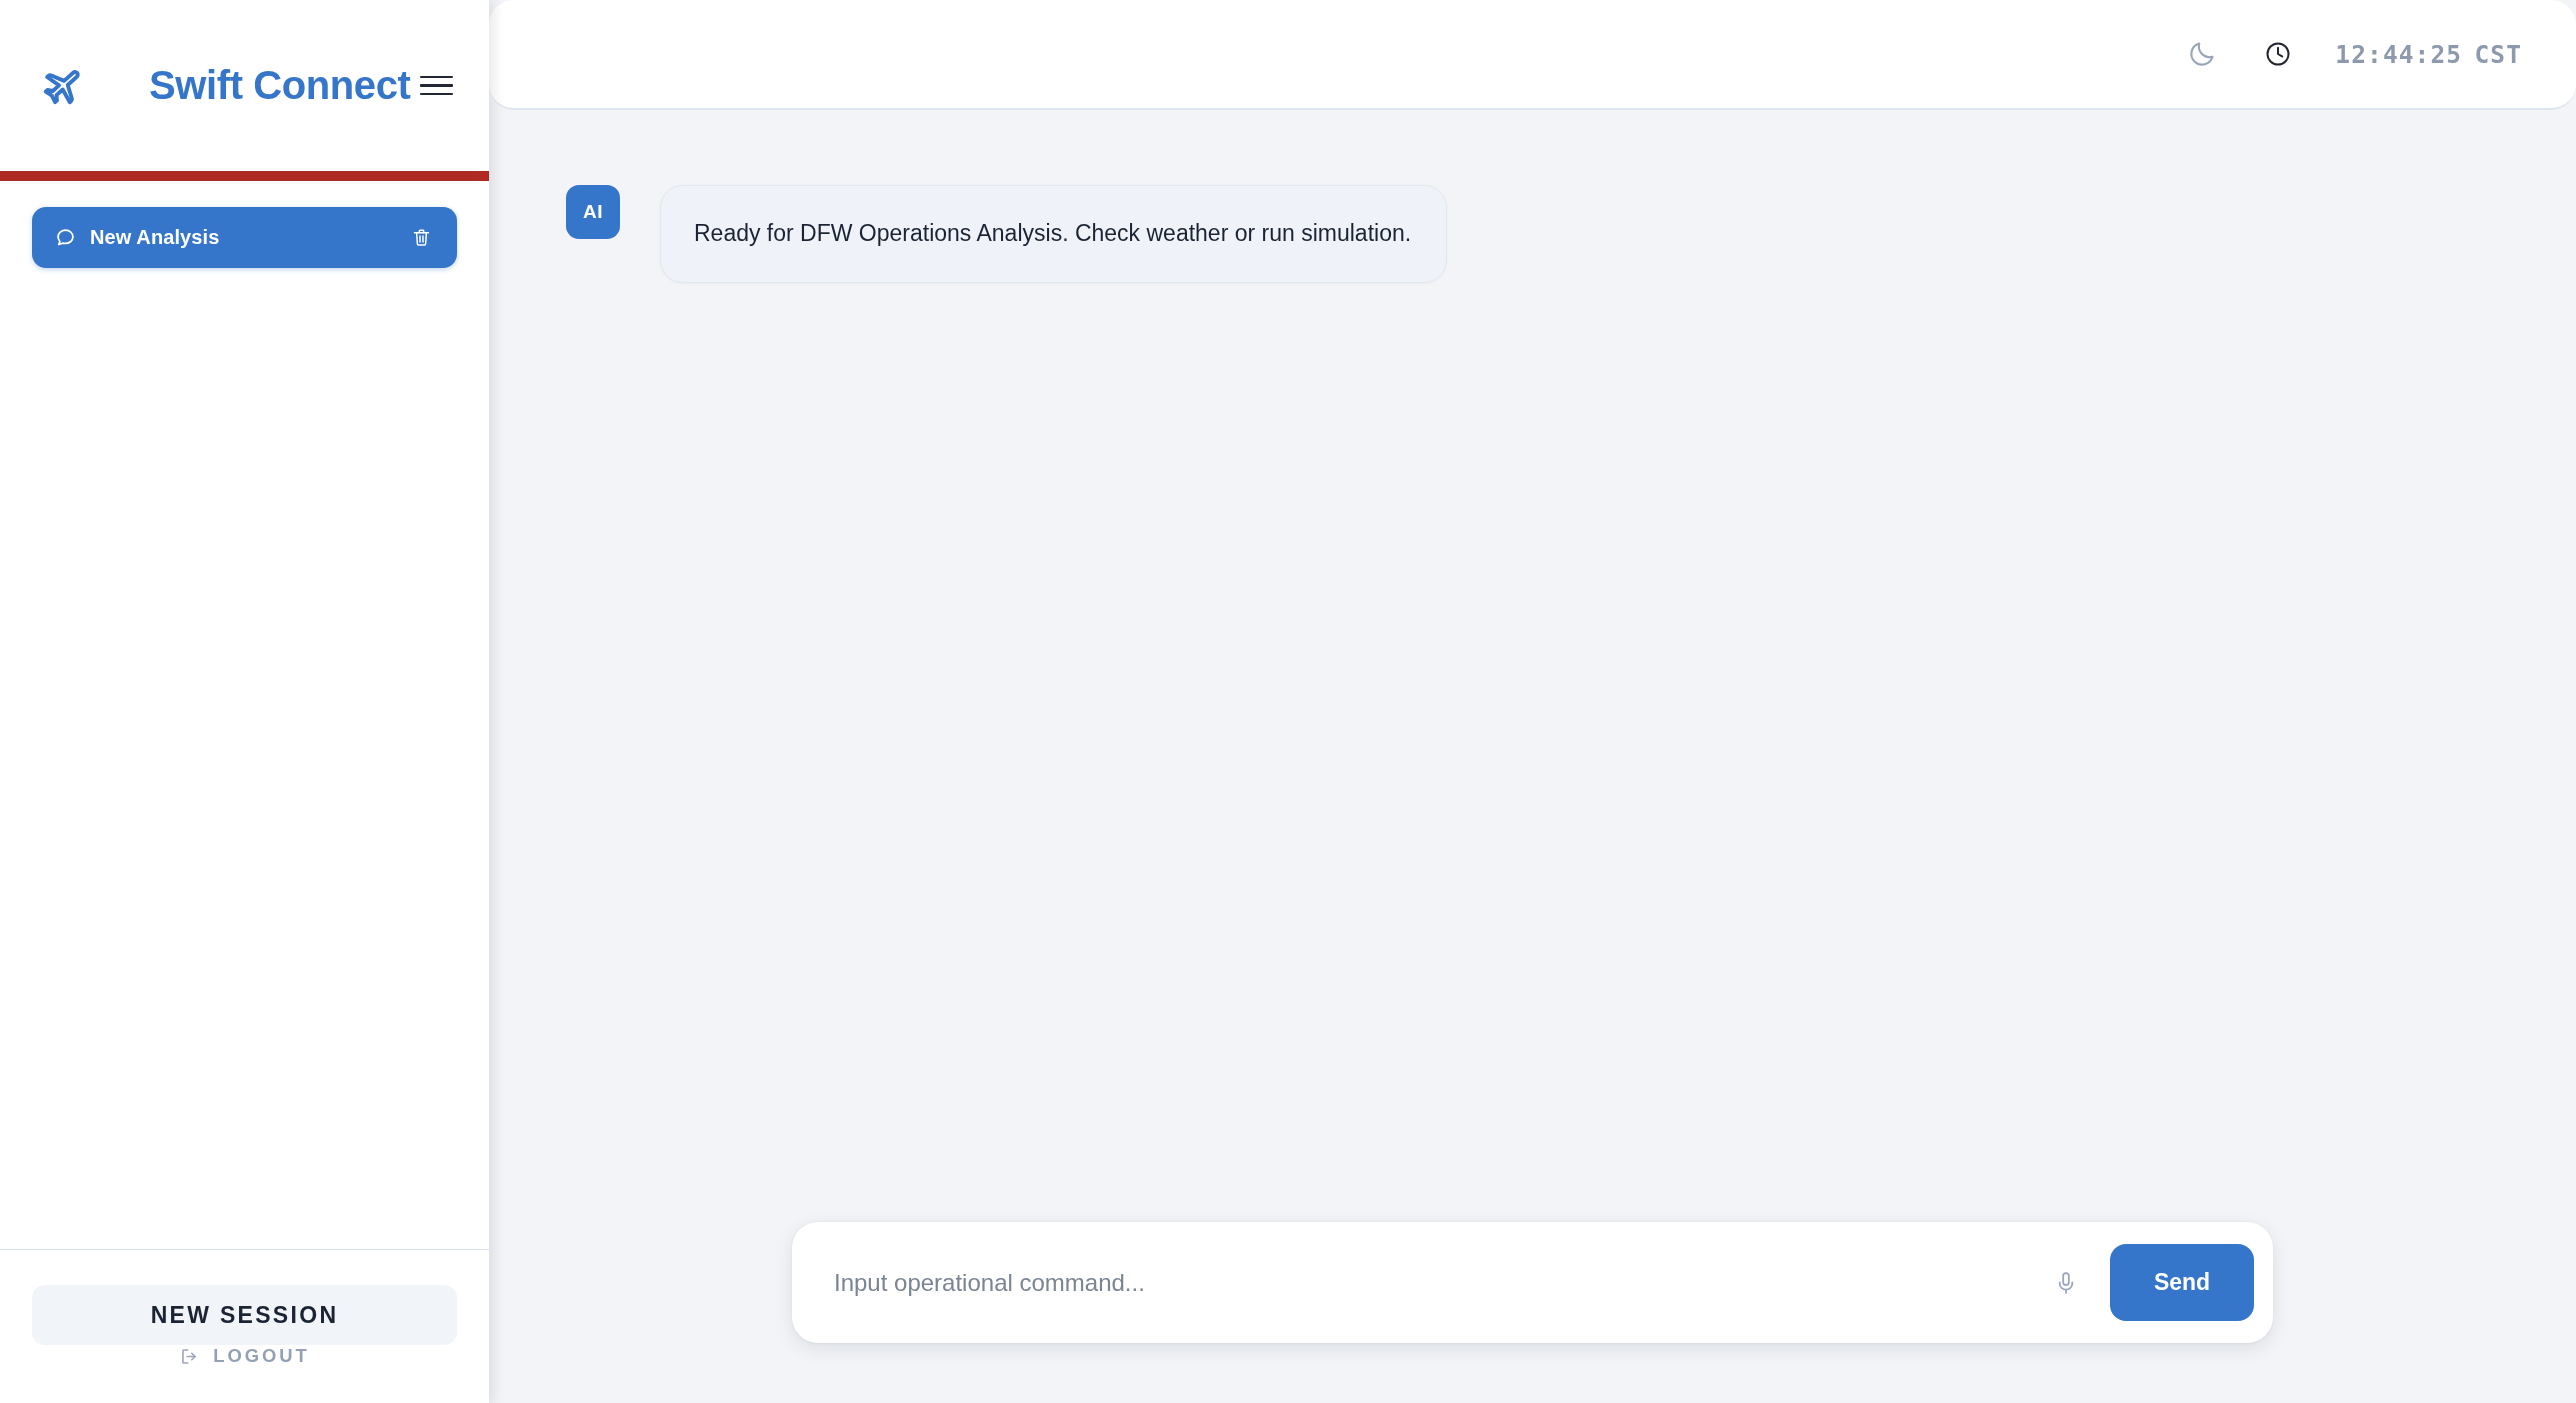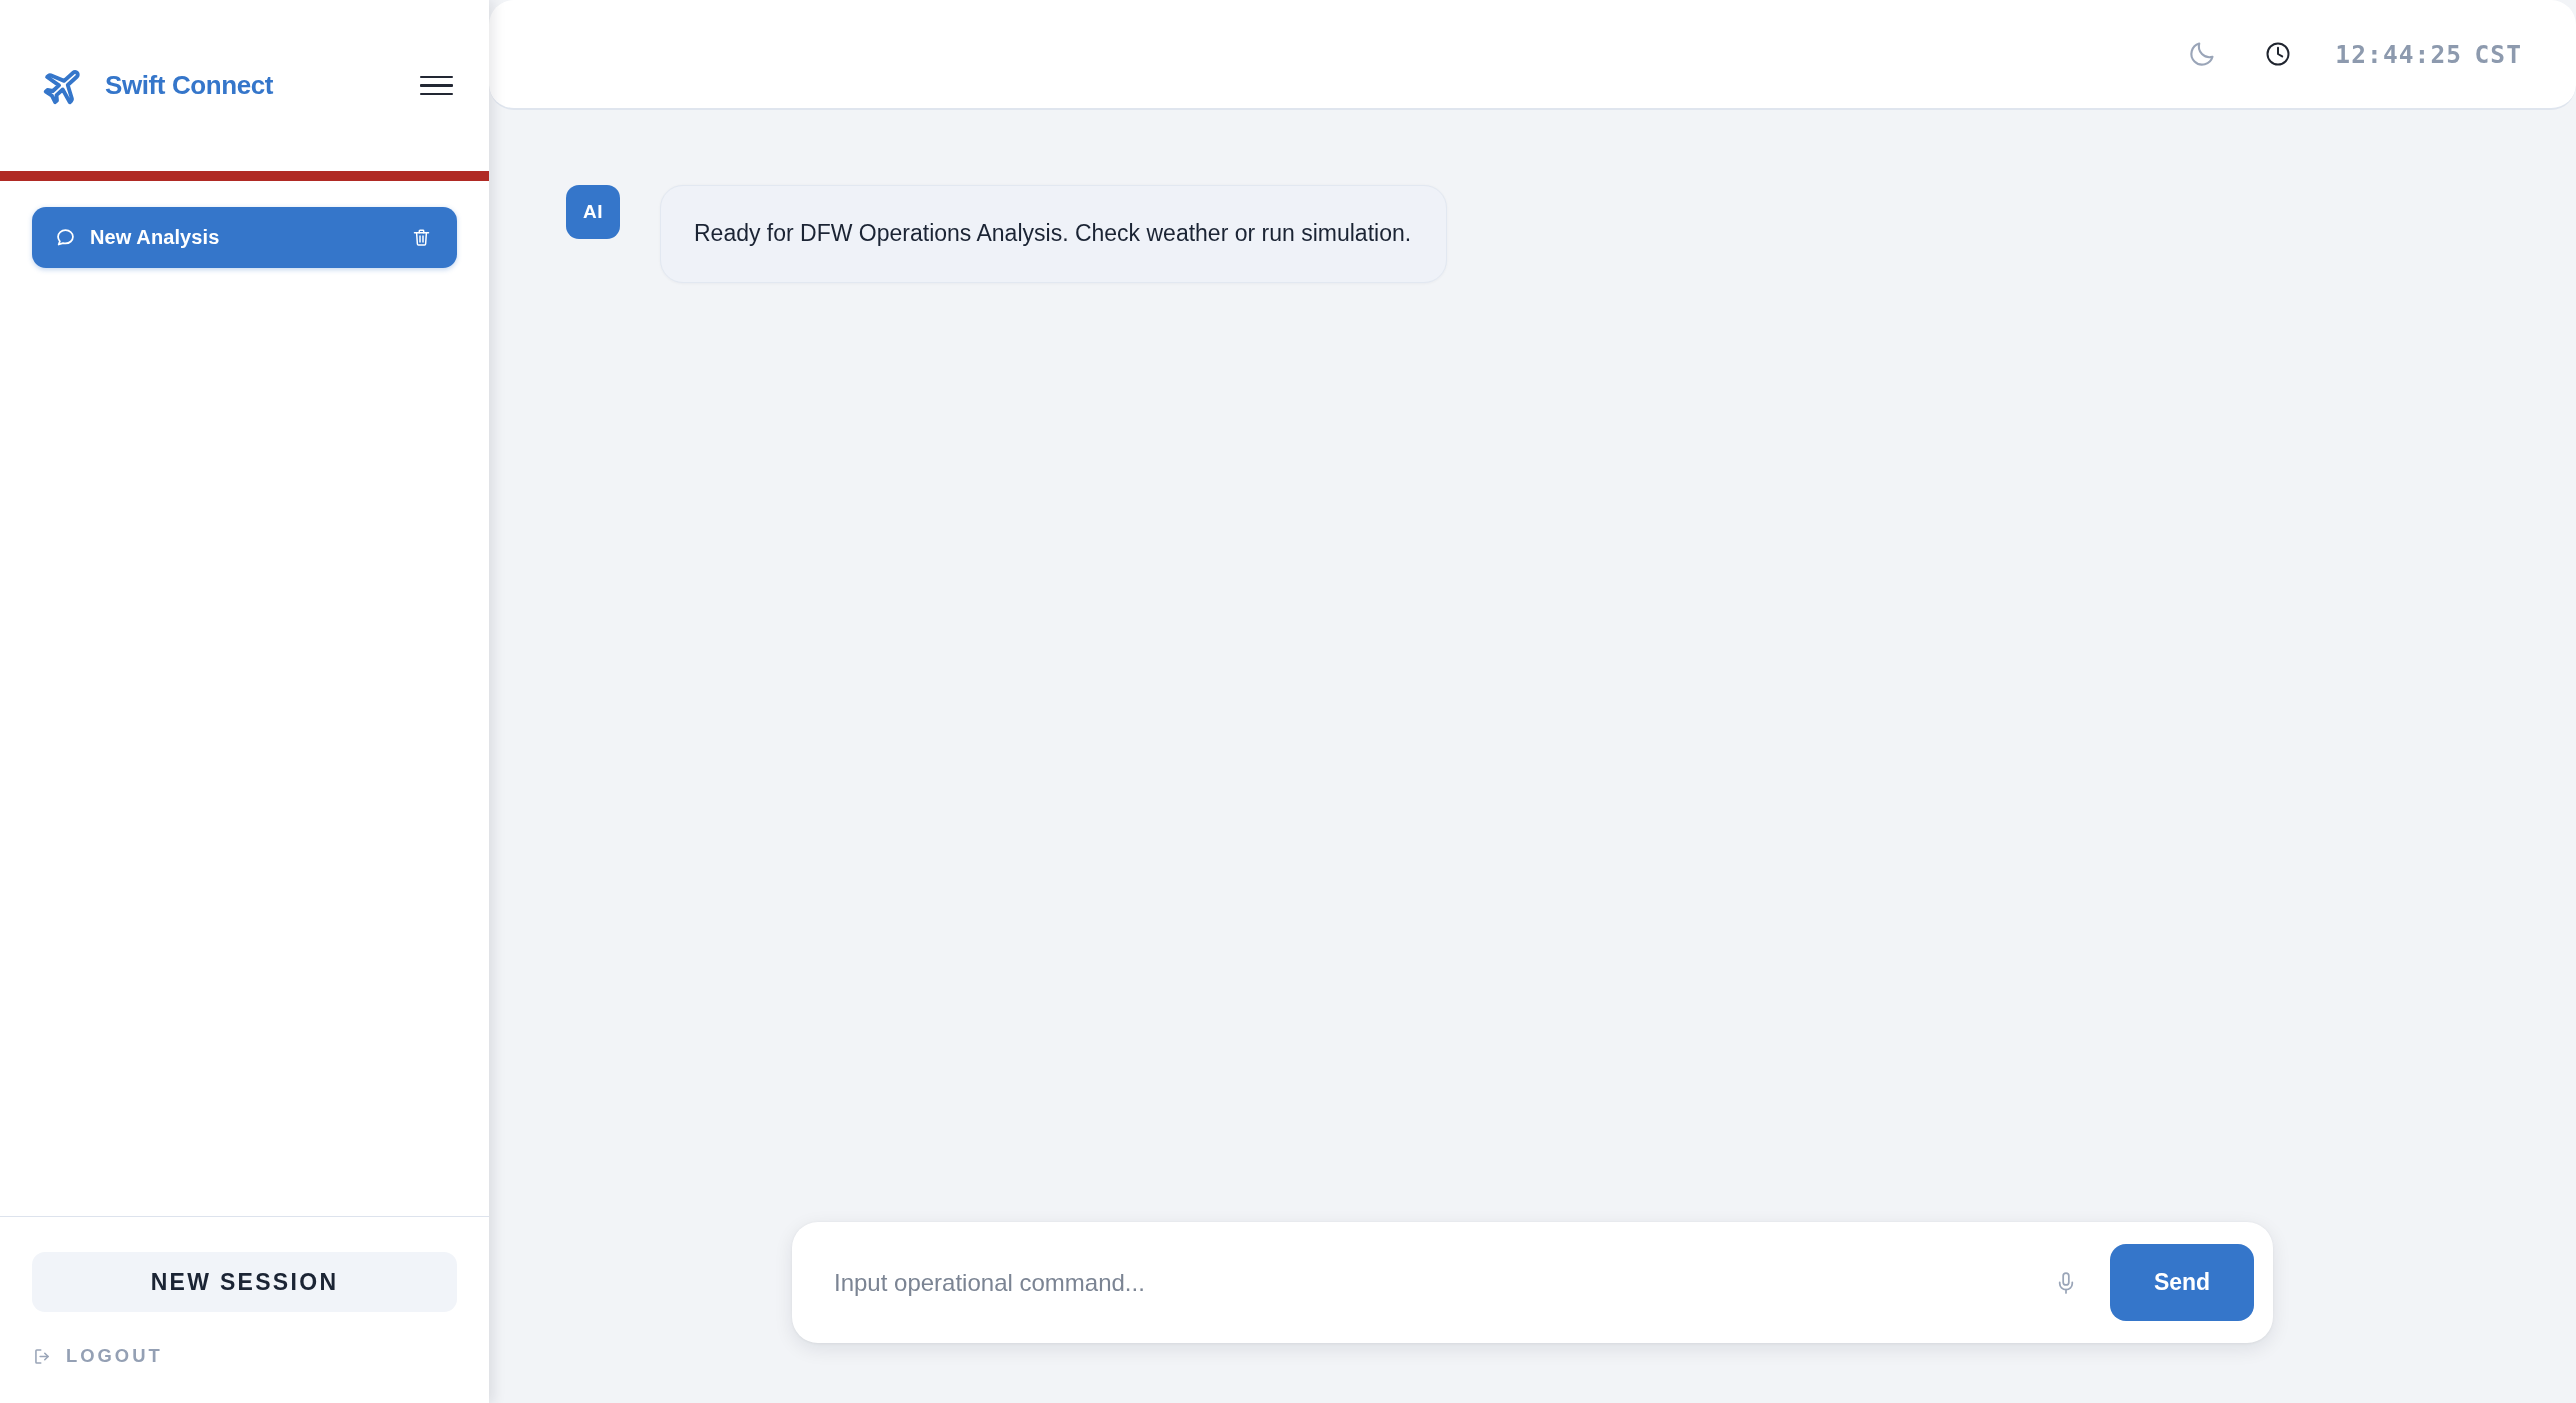--- a/index.html
+++ b/index.html
@@ -48,25 +48,26 @@
   }
 
   .plane-icon {
     width: 49px;
     height: 49px;
     display: block;
     flex: 0 0 49px;
   }
 
   .brand-title {
-    font-size: 26px;
+    font-size: 40px;
     font-weight: bold;
     color: #3576ca;
     letter-spacing: -0.4px;
     white-space: nowrap;
+    margin-left: 44px;
   }
 
   .hamburger {
     margin-left: auto;
     width: 39px;
     height: 39px;
     display: flex;
     flex-direction: column;
     justify-content: center;
     gap: 6.1px;
@@ -146,23 +147,23 @@
     font-weight: bold;
     letter-spacing: 2.3px;
     color: #1b2434;
     display: flex;
     align-items: center;
     justify-content: center;
     cursor: pointer;
   }
 
   .logout-row {
-    margin-top: 33px;
-    display: flex;
-    align-items: center;
+    display: flex;
+    align-items: center;
+    justify-content: center;
     gap: 13px;
     cursor: pointer;
   }
   .logout-icon { width: 21px; height: 21px; display: block; }
   .logout-label {
     font-size: 18.4px;
     font-weight: bold;
     letter-spacing: 3px;
     color: #94a0b4;
   }

